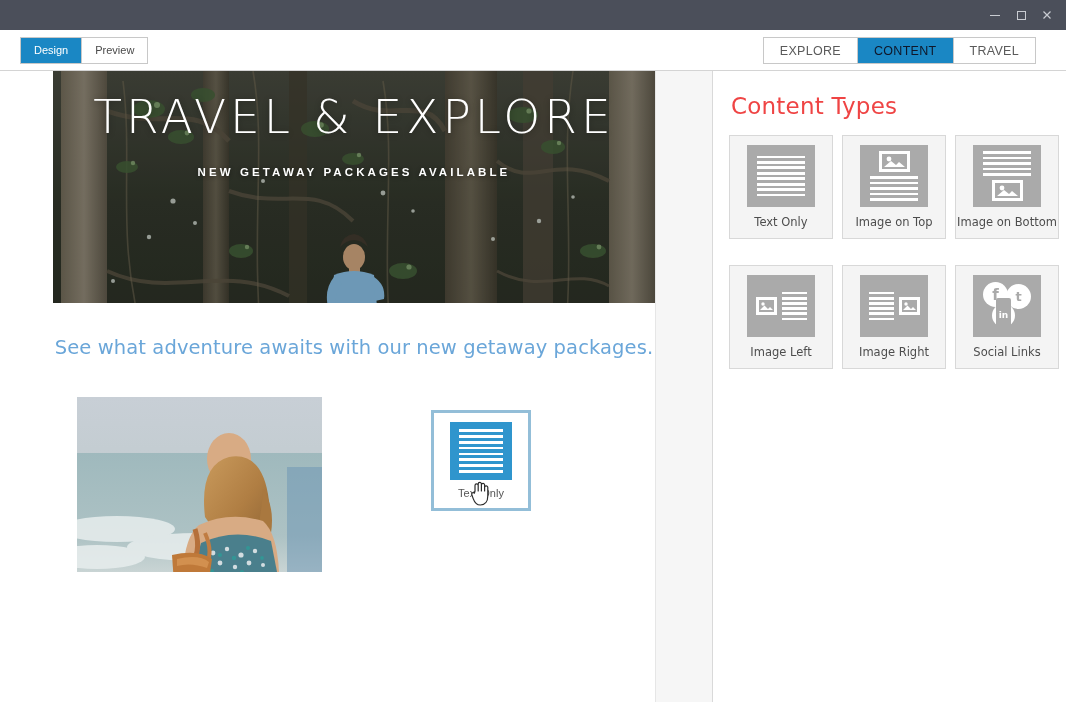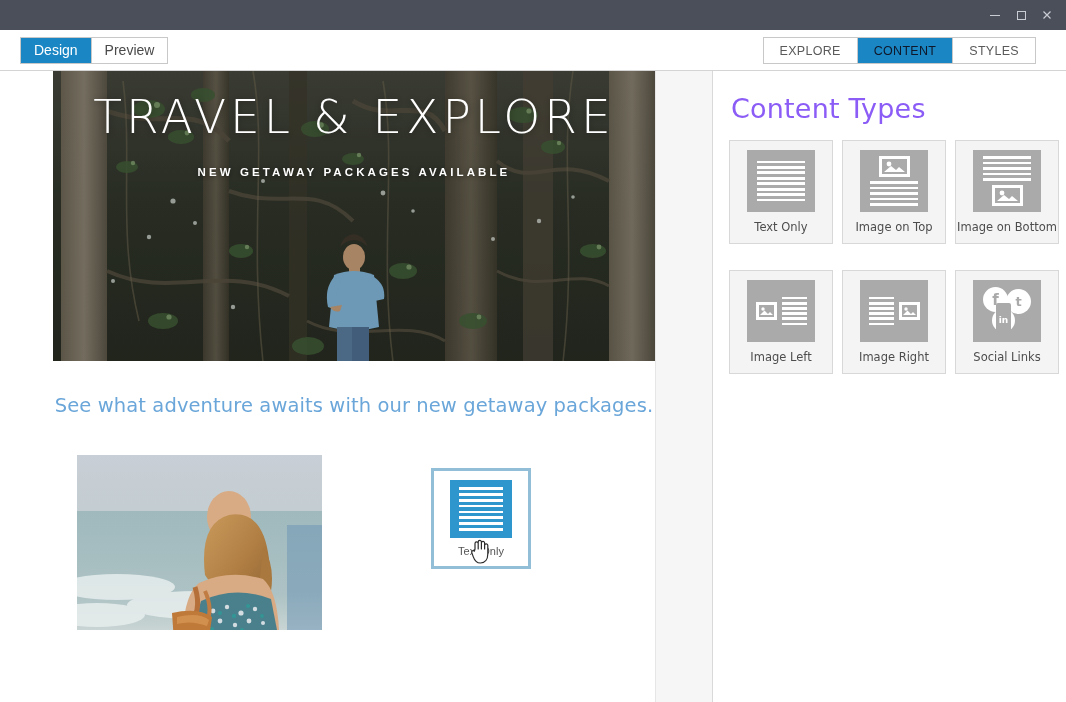--- a/index.html
+++ b/index.html
@@ -53,21 +53,21 @@
   .segment {
     display: flex;
     border: 1px solid #c8c8c8;
     background: #fff;
     height: 27px;
     overflow: hidden;
   }
   .seg-btn {
     display: flex; align-items: center; justify-content: center;
     padding: 0 13px;
-    font-size: 14px;
+    font-size: 11px;
     color: #4a4a4a;
     background: #ffffff;
     cursor: default;
     border-right: 1px solid #c8c8c8;
     white-space: nowrap;
   }
   .seg-btn:last-child { border-right: none; }
   .seg-btn.active {
     background: #1a87c4;
     color: #ffffff;
@@ -111,21 +111,21 @@
   .canvas-inner {
     position: absolute;
     left: 53px; top: 0;
     width: 602px;
   }
 
   
   .hero {
     position: relative;
     width: 602px;
-    height: 290px;
+    height: 232px;
     overflow: hidden;
     background: #2a2a24;
   }
   .hero-photo { position: absolute; inset: 0; }
   .hero-overlay {
     position: absolute; inset: 0;
     display: flex;
     flex-direction: column;
     align-items: center;
   }
@@ -219,23 +219,23 @@
 
   
   .panel {
     flex: 1 1 auto;
     background: #ffffff;
     border-left: 1px solid #d9d9d9;
     padding: 22px 24px 0 16px;
     overflow: hidden;
   }
   .panel-title {
-    font-size: 27px;
+    font-size: 23px;
     font-weight: 400;
-    color: #8b5cf6;
+    color: #ef4444;
     font-family: "DejaVu Sans", sans-serif;
     margin: 0 0 16px 2px;
     letter-spacing: 0.2px;
   }
   .tile-grid {
     display: grid;
     grid-template-columns: repeat(3, 104px);
     gap: 26px 9px;
   }
   .tile {
@@ -338,21 +338,21 @@
 
   <div class="toolbar">
     <div class="segment">
       <div class="seg-btn active">Design</div>
       <div class="seg-btn">Preview</div>
     </div>
 
     <div class="segment seg-right">
       <div class="seg-btn">EXPLORE</div>
       <div class="seg-btn active">CONTENT</div>
-      <div class="seg-btn">STYLES</div>
+      <div class="seg-btn">TRAVEL</div>
     </div>
   </div>
 
   <div class="body-row">
 
     <div class="editor-wrap">
       <div class="canvas">
         <div class="canvas-inner">
 
           <div class="hero">

